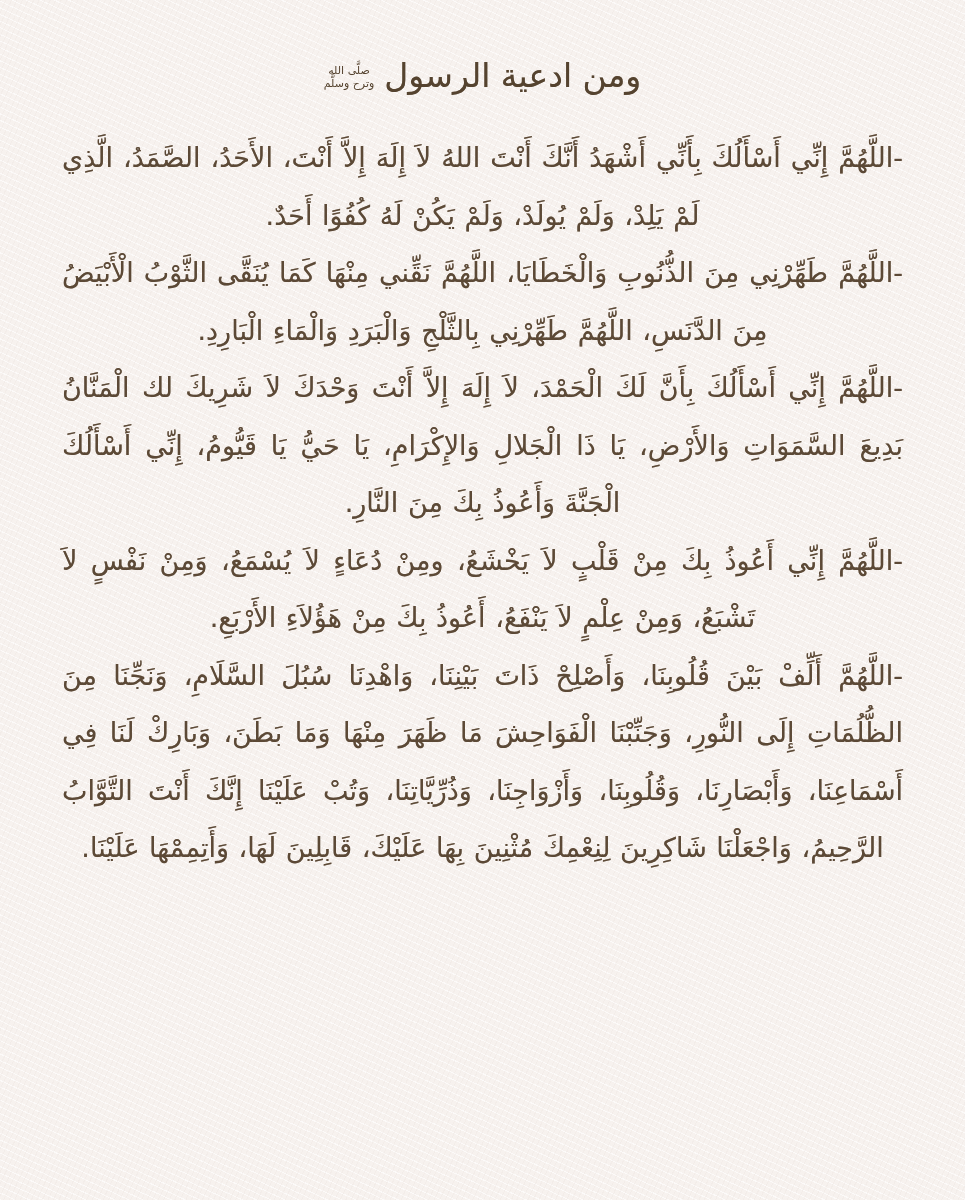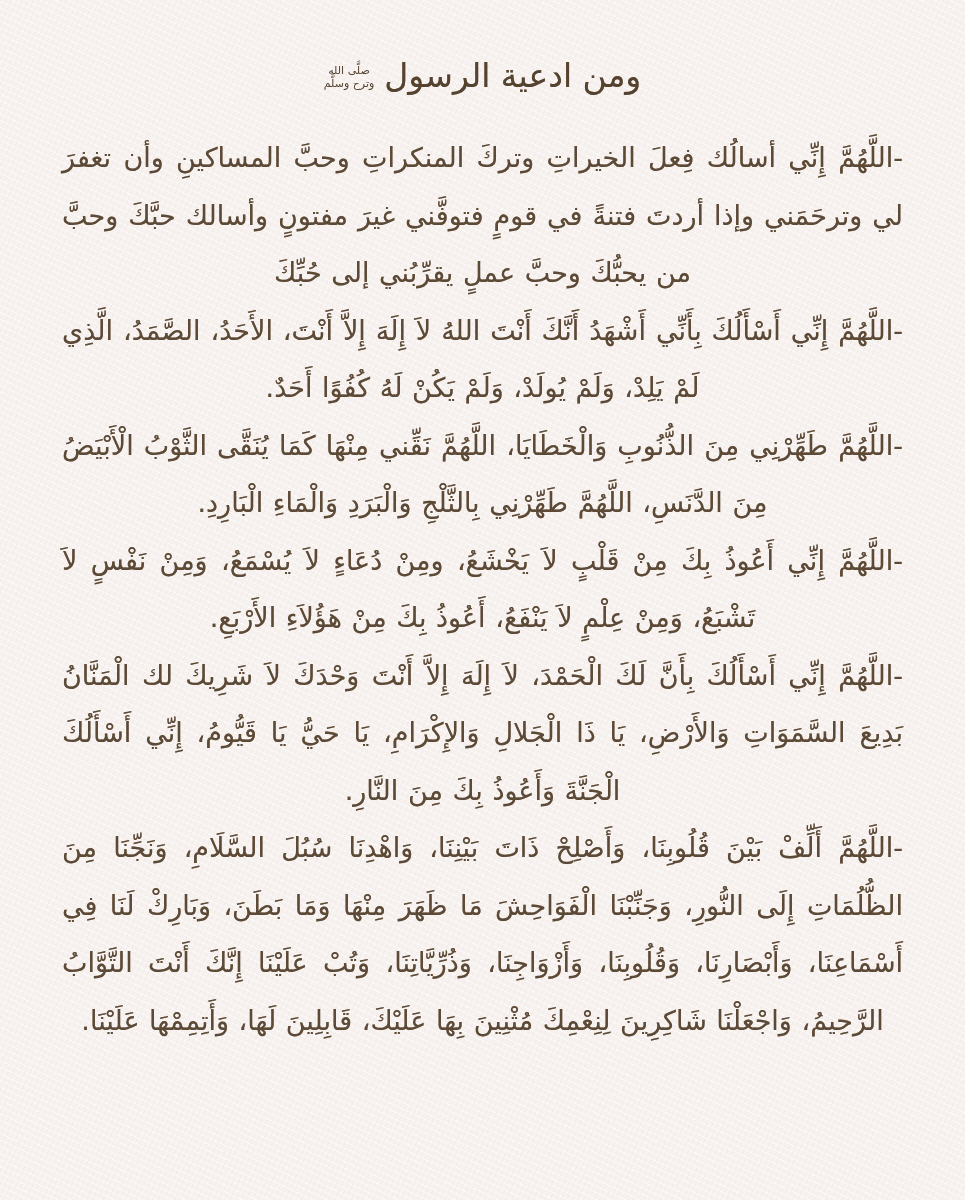--- a/index.html
+++ b/index.html
@@ -81,21 +81,20 @@
 
   <div class="title-row">
     <span class="title-text">ومن ادعية الرسول</span>
     <span class="salutation">
       <span>صلَّى الله</span>
       <span>وترح وسلَّم</span>
     </span>
   </div>
 
   <div class="body-text">
-    <p class="dua">-اللَّهُمَّ إِنِّي أسالُك فِعلَ الخيراتِ وتركَ المنكراتِ وحبَّ المساكينِ وأن تغفرَ لي وترحَمَني وإذا أردتَ فتنةً في قومٍ فتوفَّني غيرَ مفتونٍ وأسالك حبَّكَ وحبَّ من يحبُّكَ وحبَّ عملٍ يقرِّبُني إلى حُبِّكَ</p>
     <p class="dua">-اللَّهُمَّ إِنِّي أَسْأَلُكَ بِأَنِّي أَشْهَدُ أَنَّكَ أَنْتَ اللهُ لاَ إِلَهَ إِلاَّ أَنْتَ، الأَحَدُ، الصَّمَدُ، الَّذِي لَمْ يَلِدْ، وَلَمْ يُولَدْ، وَلَمْ يَكُنْ لَهُ كُفُوًا أَحَدٌ.</p>
     <p class="dua">-اللَّهُمَّ طَهِّرْنِي مِنَ الذُّنُوبِ وَالْخَطَايَا، اللَّهُمَّ نَقِّني مِنْهَا كَمَا يُنَقَّى الثَّوْبُ الْأَبْيَضُ مِنَ الدَّنَسِ، اللَّهُمَّ طَهِّرْنِي بِالثَّلْجِ وَالْبَرَدِ وَالْمَاءِ الْبَارِدِ.</p>
+    <p class="dua">-اللَّهُمَّ إِنِّي أَسْأَلُكَ بِأَنَّ لَكَ الْحَمْدَ، لاَ إِلَهَ إِلاَّ أَنْتَ وَحْدَكَ لاَ شَرِيكَ لك الْمَنَّانُ بَدِيعَ السَّمَوَاتِ وَالأَرْضِ، يَا ذَا الْجَلالِ وَالإِكْرَامِ، يَا حَيُّ يَا قَيُّومُ، إِنِّي أَسْأَلُكَ الْجَنَّةَ وَأَعُوذُ بِكَ مِنَ النَّارِ.</p>
     <p class="dua">-اللَّهُمَّ إِنِّي أَعُوذُ بِكَ مِنْ قَلْبٍ لاَ يَخْشَعُ، ومِنْ دُعَاءٍ لاَ يُسْمَعُ، وَمِنْ نَفْسٍ لاَ تَشْبَعُ، وَمِنْ عِلْمٍ لاَ يَنْفَعُ، أَعُوذُ بِكَ مِنْ هَؤُلاَءِ الأَرْبَعِ.</p>
-    <p class="dua">-اللَّهُمَّ إِنِّي أَسْأَلُكَ بِأَنَّ لَكَ الْحَمْدَ، لاَ إِلَهَ إِلاَّ أَنْتَ وَحْدَكَ لاَ شَرِيكَ لك الْمَنَّانُ بَدِيعَ السَّمَوَاتِ وَالأَرْضِ، يَا ذَا الْجَلالِ وَالإِكْرَامِ، يَا حَيُّ يَا قَيُّومُ، إِنِّي أَسْأَلُكَ الْجَنَّةَ وَأَعُوذُ بِكَ مِنَ النَّارِ.</p>
     <p class="dua">-اللَّهُمَّ أَلِّفْ بَيْنَ قُلُوبِنَا، وَأَصْلِحْ ذَاتَ بَيْنِنَا، وَاهْدِنَا سُبُلَ السَّلَامِ، وَنَجِّنَا مِنَ الظُّلُمَاتِ إِلَى النُّورِ، وَجَنِّبْنَا الْفَوَاحِشَ مَا ظَهَرَ مِنْهَا وَمَا بَطَنَ، وَبَارِكْ لَنَا فِي أَسْمَاعِنَا، وَأَبْصَارِنَا، وَقُلُوبِنَا، وَأَزْوَاجِنَا، وَذُرِّيَّاتِنَا، وَتُبْ عَلَيْنَا إِنَّكَ أَنْتَ التَّوَّابُ الرَّحِيمُ، وَاجْعَلْنَا شَاكِرِينَ لِنِعْمِكَ مُثْنِينَ بِهَا عَلَيْكَ، قَابِلِينَ لَهَا، وَأَتِمِمْهَا عَلَيْنَا.</p>
   </div>
 
 </div>
 
 </body></html>

